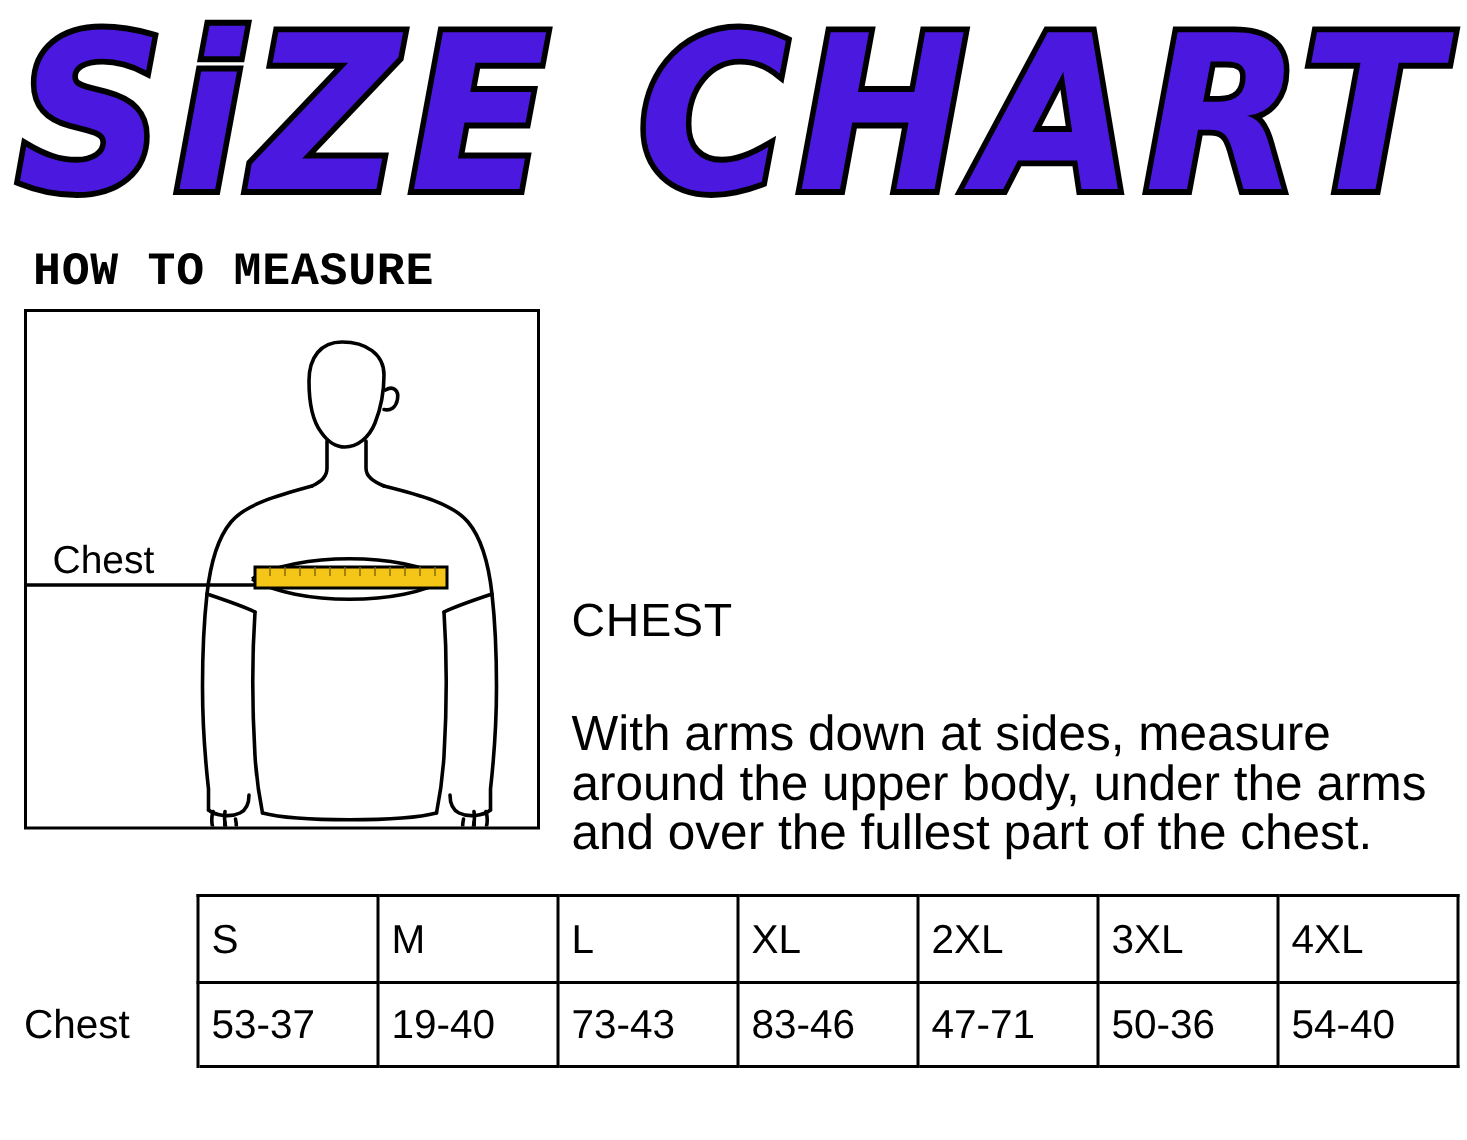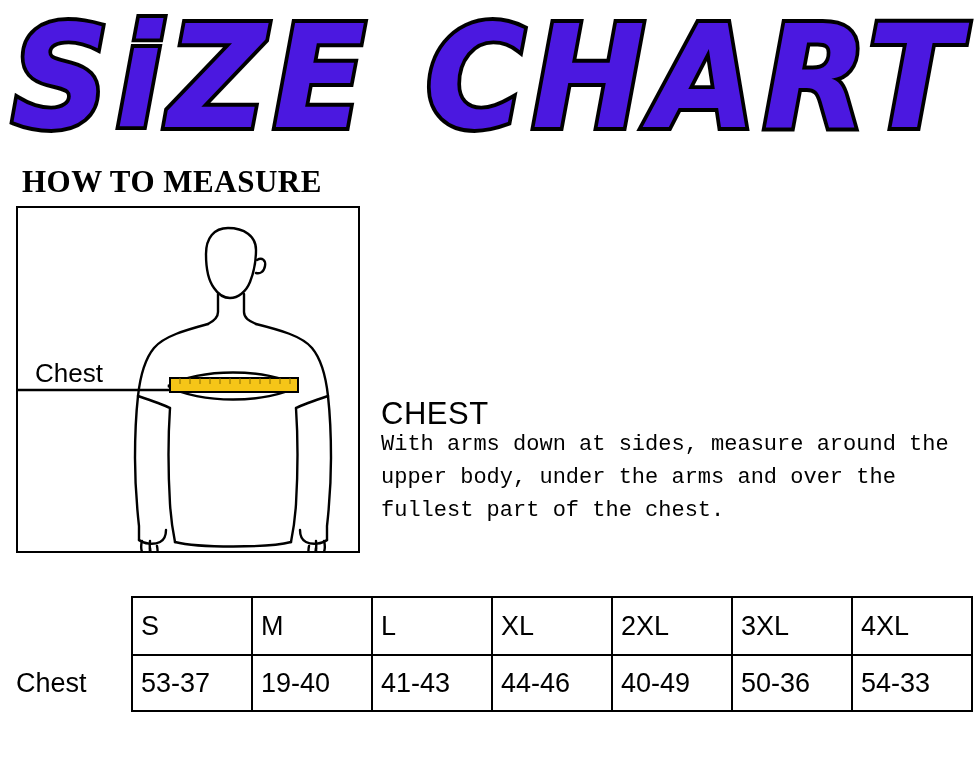--- a/index.html
+++ b/index.html
@@ -41,21 +41,21 @@
   }
 
   
   .how-to {
     position: absolute;
     left: 22px;
     top: 164px;
     font-size: 31px;
     font-weight: bold;
     letter-spacing: 0.5px;
-    font-family: Liberation Serif, serif;
+    font-family: Liberation Mono, monospace;
   }
 
   
   .figure-box {
     position: absolute;
     left: 16px;
     top: 206px;
     width: 344px;
     height: 347px;
     border: 2px solid #000000;
@@ -78,25 +78,25 @@
     position: absolute;
     left: 381px;
     top: 396px;
     font-size: 31px;
     letter-spacing: 0.5px;
     font-family: "Liberation Sans", sans-serif;
   }
   .desc-body {
     position: absolute;
     left: 381px;
-    top: 428px;
+    top: 472px;
     width: 590px;
-    font-size: 22px;
+    font-size: 33px;
     line-height: 33px;
-    font-family: Liberation Mono, monospace;
+    font-family: Liberation Sans, sans-serif;
   }
 
   
   .size-table {
     position: absolute;
     left: 8px;
     top: 596px;
     border-collapse: collapse;
     font-family: "Liberation Sans", sans-serif;
     font-size: 27px;
@@ -206,20 +206,20 @@
     <td class="sizecell">L</td>
     <td class="sizecell">XL</td>
     <td class="sizecell">2XL</td>
     <td class="sizecell">3XL</td>
     <td class="sizecell">4XL</td>
   </tr>
   <tr class="data">
     <td class="row-head">Chest</td>
     <td class="sizecell">53-37</td>
     <td class="sizecell">19-40</td>
-    <td class="sizecell">41-43</td>
-    <td class="sizecell">44-46</td>
-    <td class="sizecell">40-49</td>
+    <td class="sizecell">73-43</td>
+    <td class="sizecell">83-46</td>
+    <td class="sizecell">47-71</td>
     <td class="sizecell">50-36</td>
-    <td class="sizecell">54-33</td>
+    <td class="sizecell">54-40</td>
   </tr>
 </tbody>
   </table>
 
 </body></html>

